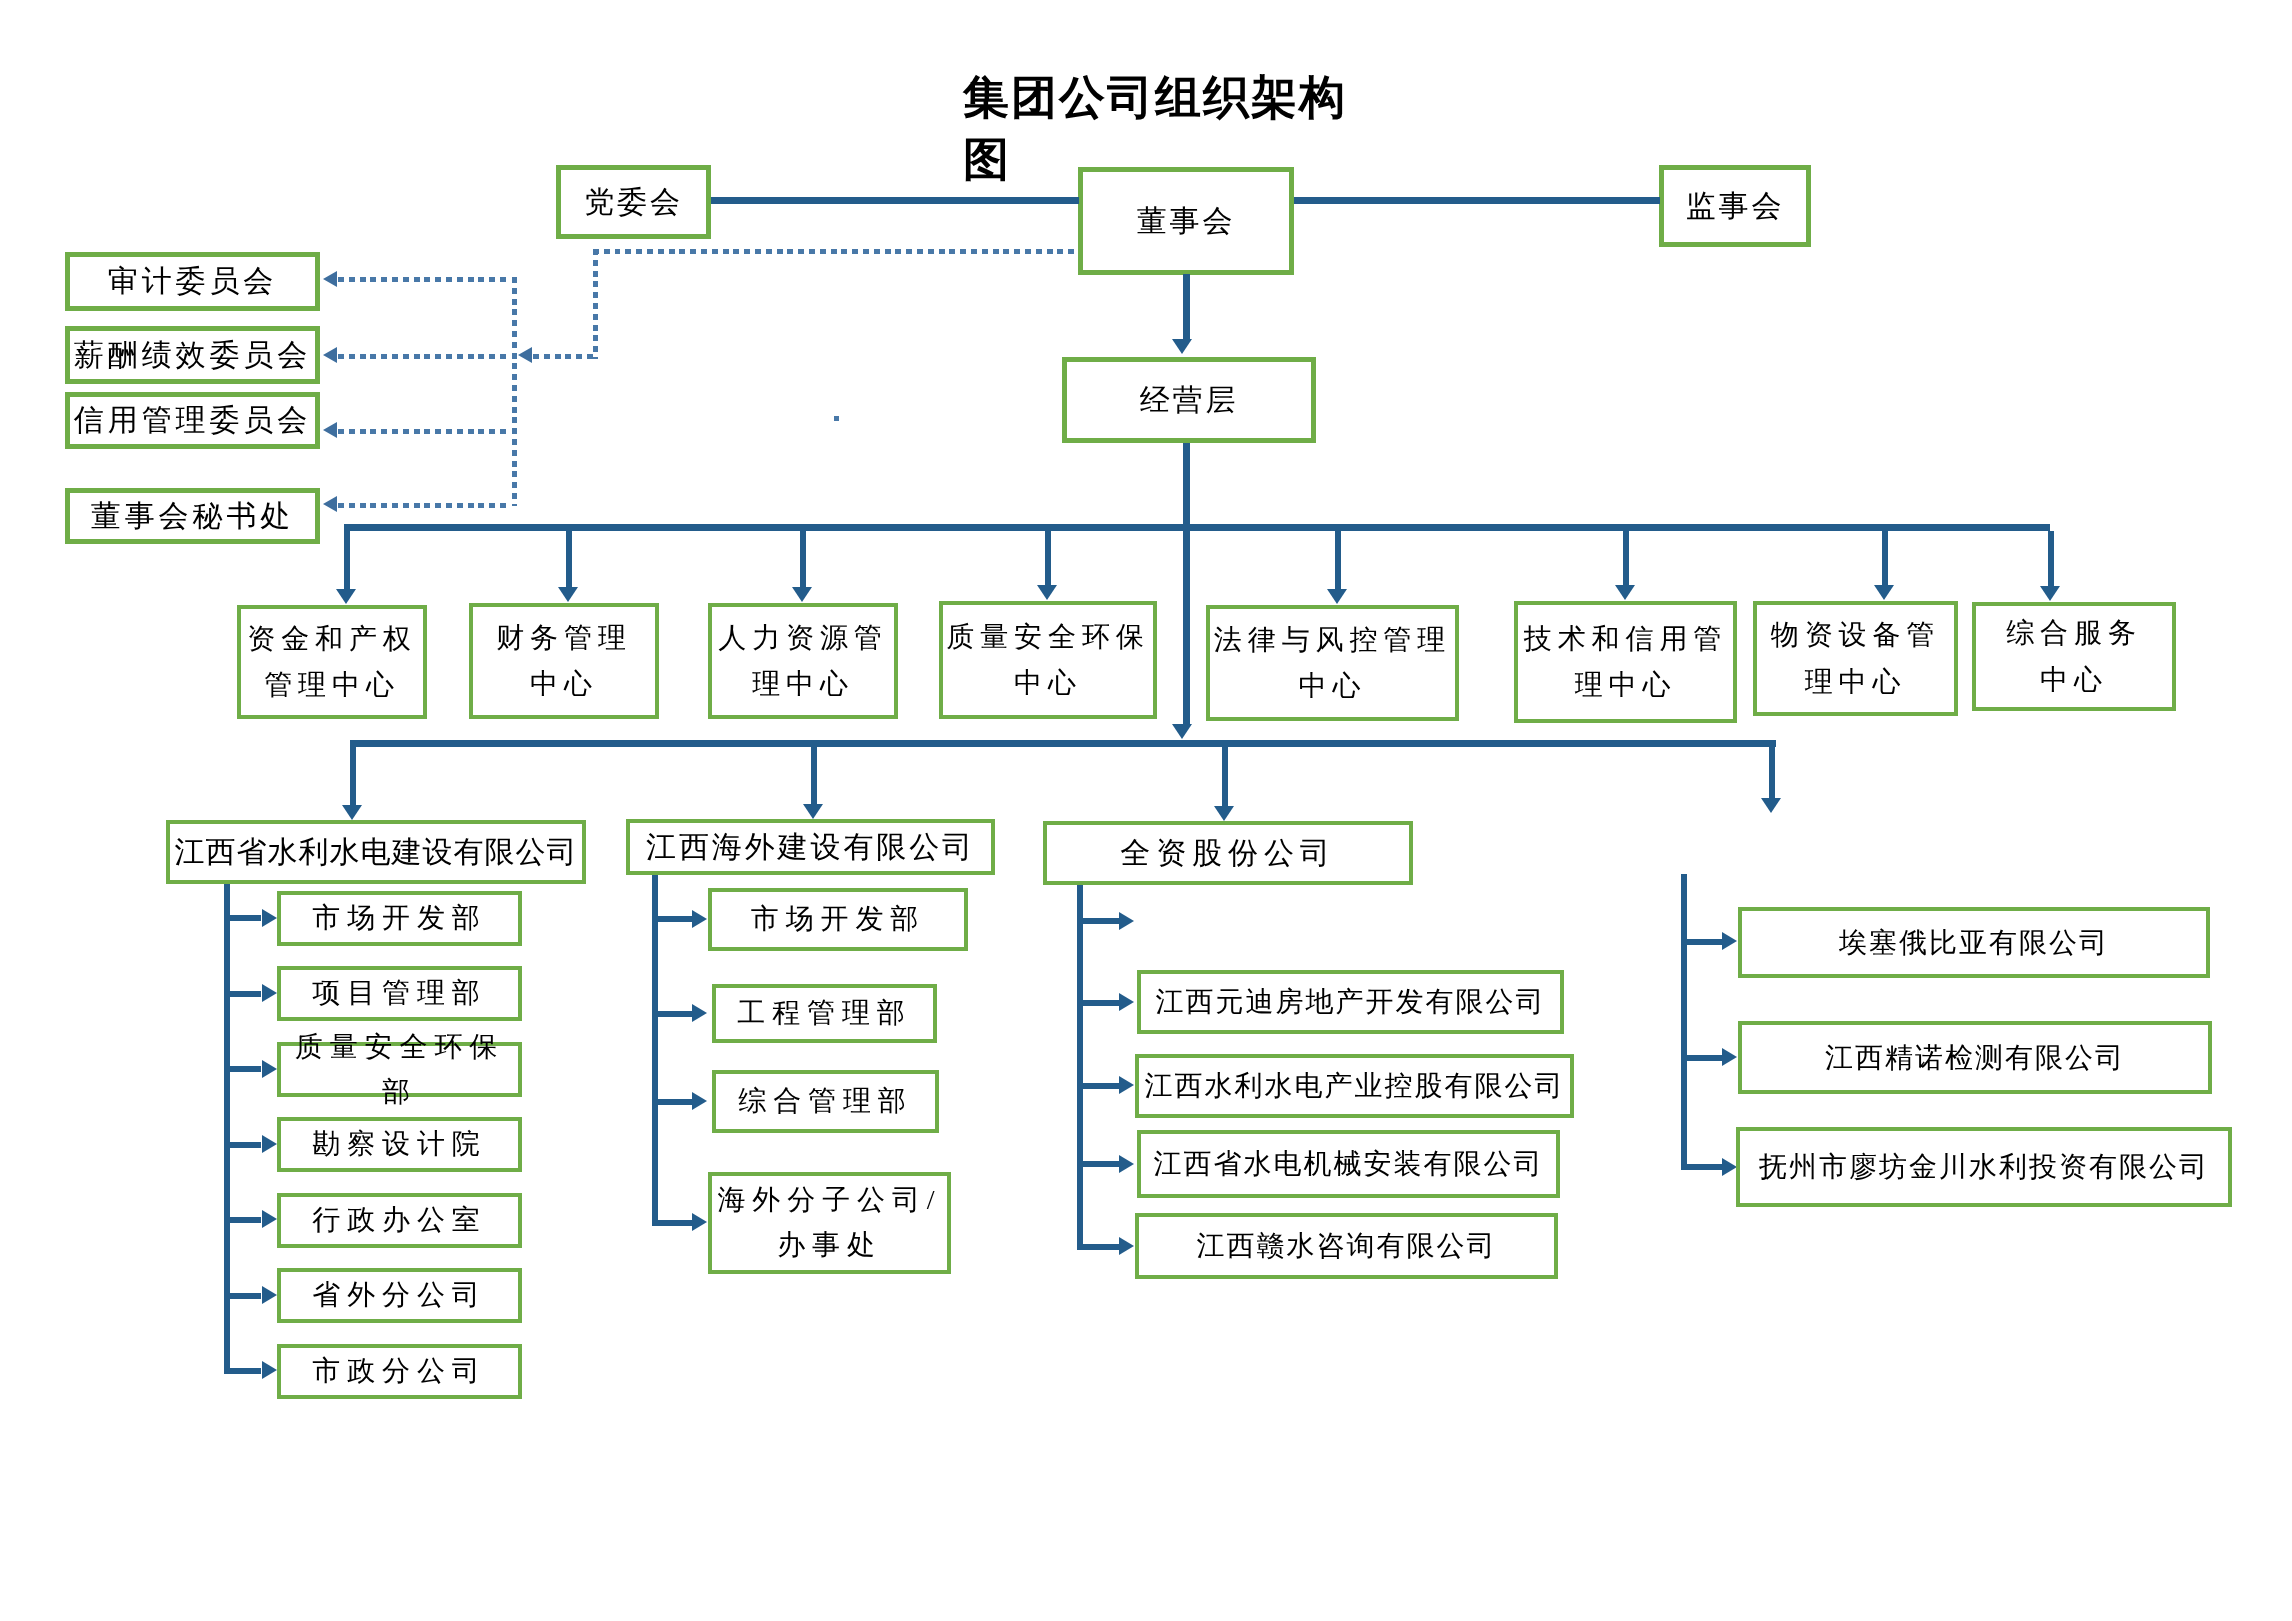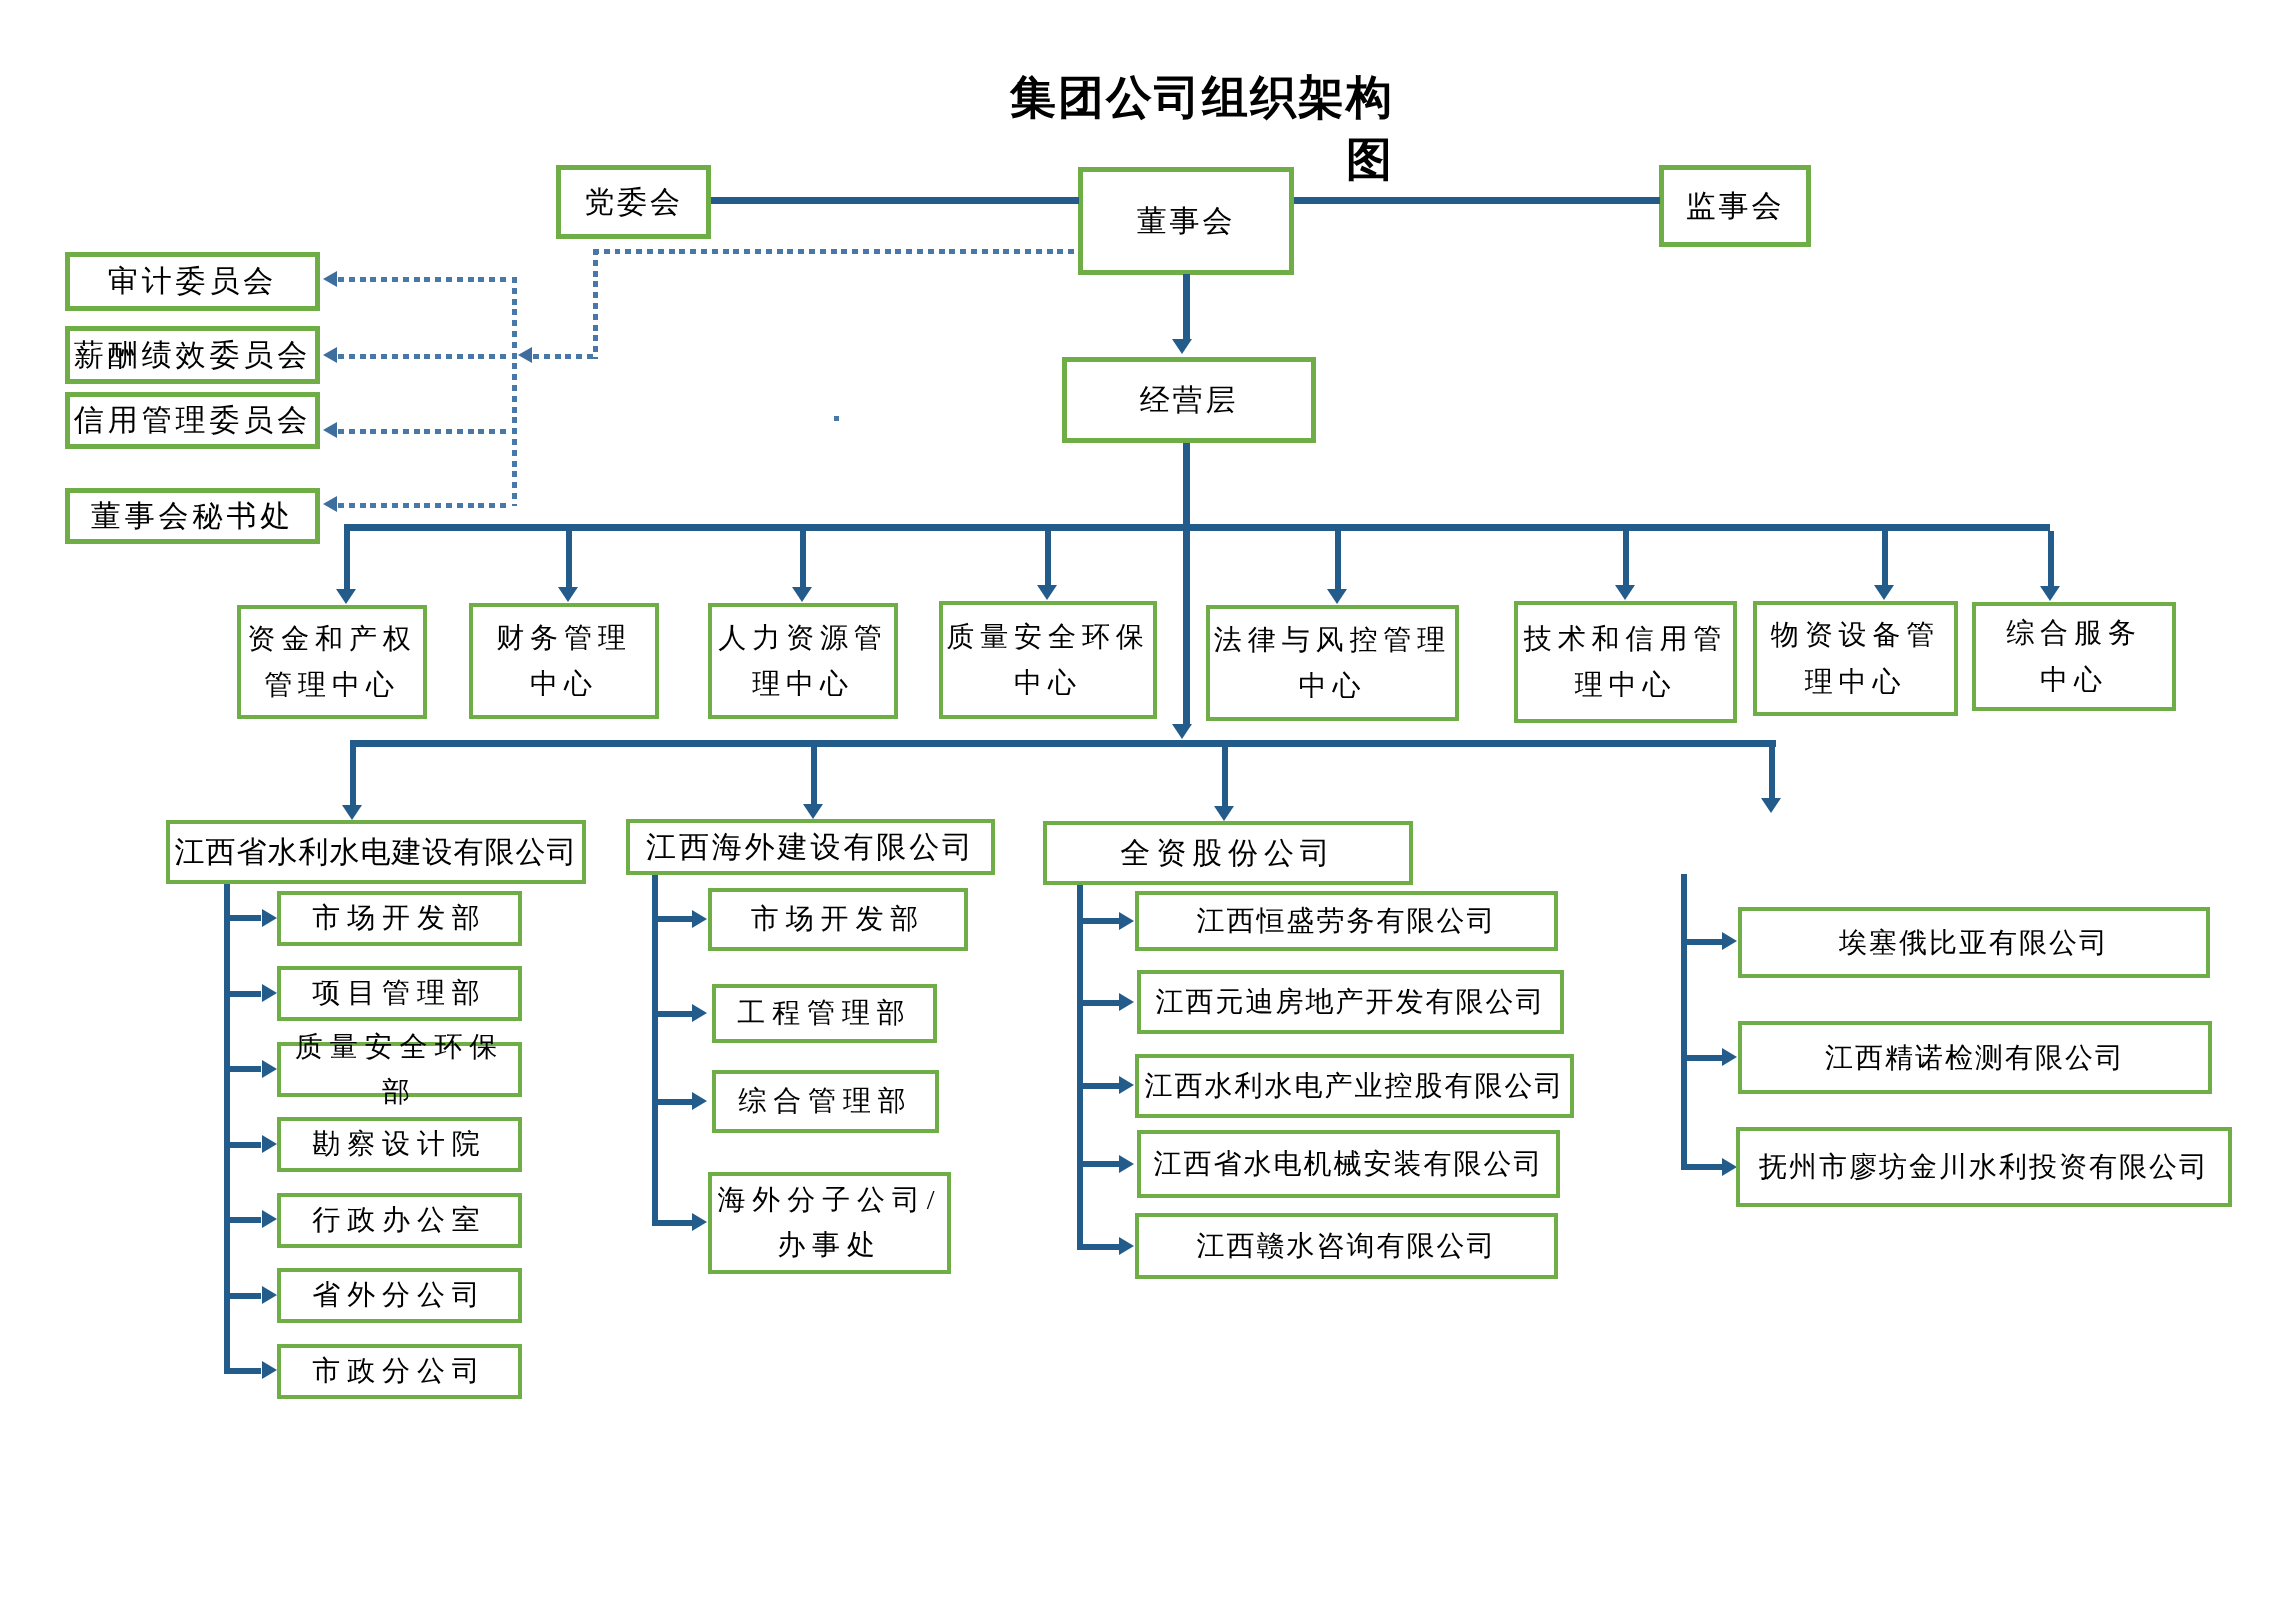--- a/index.html
+++ b/index.html
@@ -1,18 +1,18 @@
 <!DOCTYPE html>
 <html style="--box-border: #6FAD47; --solid-line: #235C8B; --dotted-line: #4878A8; --dotted-arrow: #3E6E9E; --text: #000000;"><head>
 <meta charset="utf-8">
 <style>
   html,body{margin:0;padding:0;background:#fff;}
   .canvas{position:relative;width:2293px;height:1621px;background:#fff;overflow:hidden;
           font-family:"Liberation Serif","DejaVu Serif",serif;color:var(--text,#000);}
-  .title{position:absolute;left:963px;top:67px;width:431px;text-align:right;
+  .title{position:absolute;left:963px;top:67px;width:431px;text-align:left;
          font-size:46px;font-weight:bold;letter-spacing:2px;}
   .box{position:absolute;background:#fff;border:4.9px solid var(--box-border,#6FAD47);
        box-sizing:border-box;display:flex;align-items:center;justify-content:center;
        text-align:center;white-space:pre-line;}
   .b6{border-width:5.9px;}
   .f-top{font-size:30px;letter-spacing:2.9px;}
   .f-com{font-size:30px;letter-spacing:3.9px;}
   .f-center{font-size:28px;letter-spacing:5.9px;line-height:1.65;}
   .f-h1{font-size:30px;letter-spacing:1px;}
   .f-h2{font-size:30px;letter-spacing:2.9px;}
@@ -168,21 +168,20 @@
   <div class="hshaft" style="left:1077px;top:918px;width:42px"></div>
     <div class="ar" style="left:1119px;top:912px"></div>
   <div class="hshaft" style="left:1077px;top:1000px;width:42px"></div>
     <div class="ar" style="left:1119px;top:993px"></div>
   <div class="hshaft" style="left:1077px;top:1083px;width:42px"></div>
     <div class="ar" style="left:1119px;top:1076px"></div>
   <div class="hshaft" style="left:1077px;top:1161px;width:42px"></div>
     <div class="ar" style="left:1119px;top:1155px"></div>
   <div class="hshaft" style="left:1077px;top:1244px;width:42px"></div>
     <div class="ar" style="left:1119px;top:1237px"></div>
-  <div class="box f-co" style="left:1135px;top:891px;width:423px;height:60px">江西恒盛劳务有限公司</div>
   <div class="box f-co" style="left:1135px;top:1054px;width:439px;height:64px">江西水利水电产业控股有限公司</div>
   <div class="box f-co" style="left:1137px;top:970px;width:427px;height:64px">江西元迪房地产开发有限公司</div>
   <div class="box f-co" style="left:1137px;top:1130px;width:423px;height:68px">江西省水电机械安装有限公司</div>
   <div class="box f-co" style="left:1135px;top:1213px;width:423px;height:66px">江西赣水咨询有限公司</div>
 
   <div class="hshaft" style="left:1681px;top:939px;width:41px"></div>
     <div class="ar" style="left:1722px;top:932px"></div>
   <div class="hshaft" style="left:1681px;top:1055px;width:41px"></div>
     <div class="ar" style="left:1722px;top:1048px"></div>
   <div class="hshaft" style="left:1681px;top:1164px;width:41px"></div>

